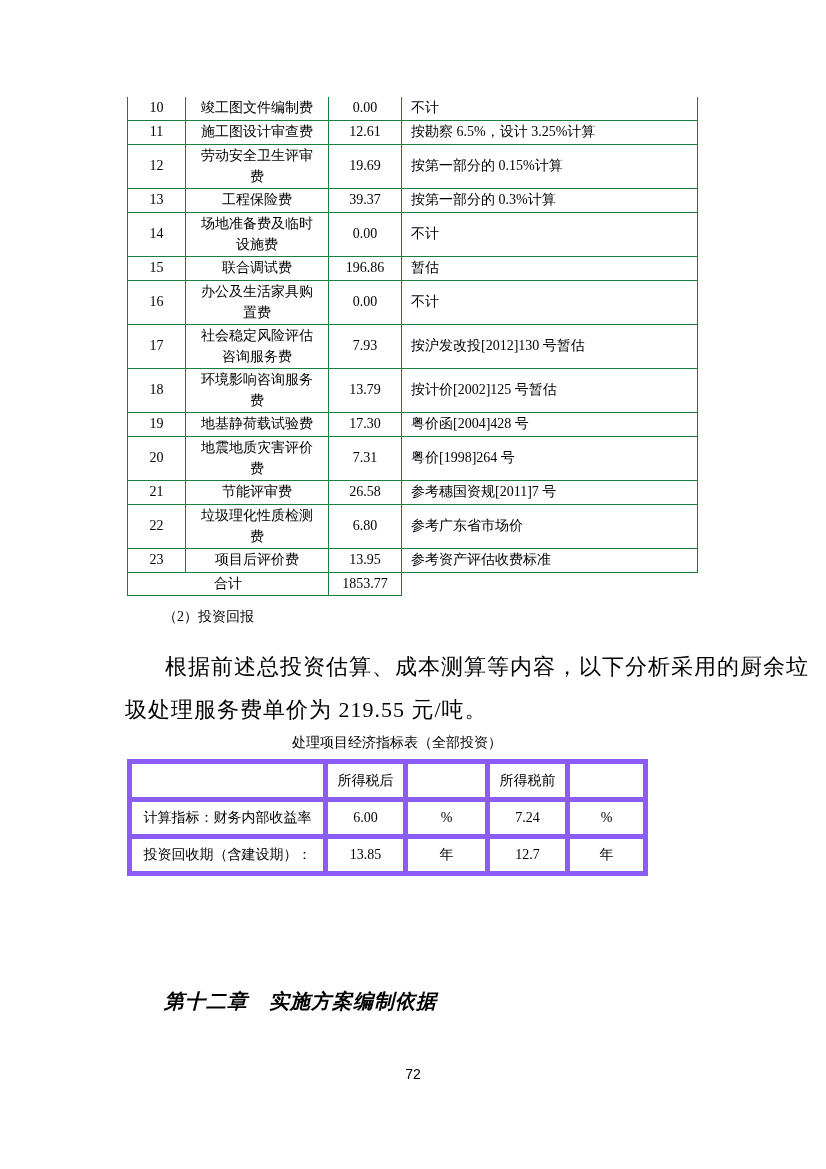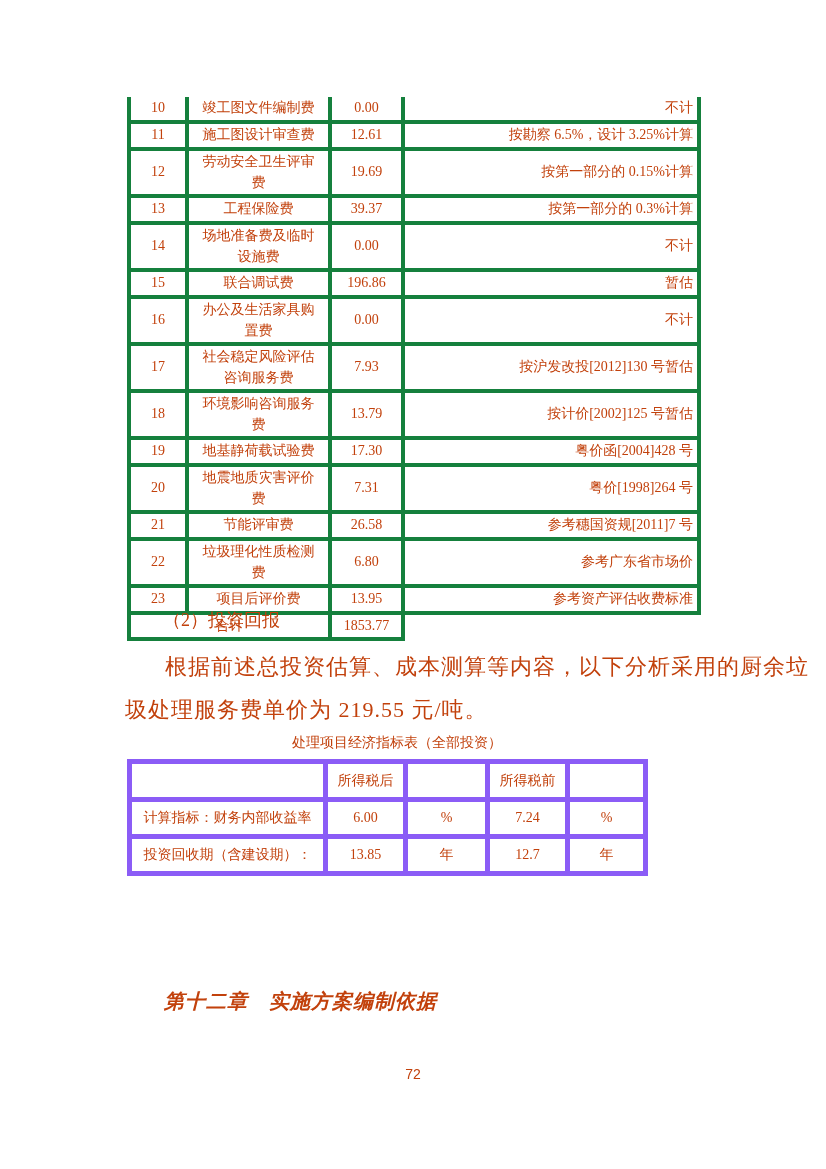--- a/index.html
+++ b/index.html
@@ -2,55 +2,55 @@
 <html><head>
 <meta charset="utf-8">
 <style>
   html, body { margin: 0; padding: 0; background: #ffffff; }
   .page {
     position: relative;
     width: 826px;
     height: 1147px;
     background: #ffffff;
     font-family: "Liberation Serif", "DejaVu Serif", serif;
-    color: #c2410c;
+    color: #000000;
     overflow: hidden;
   }
 
   
   .cost-table {
     position: absolute;
     left: 127px;
     top: 97px;
     width: 570px;
     border-collapse: collapse;
     table-layout: fixed;
     font-size: 14px;
   }
   .cost-table td {
-    border: 4px solid #15803d;
+    border: 1px solid #15803d;
     text-align: center;
     vertical-align: middle;
     line-height: 1.45;
     padding: 0 2px;
   }
   .cost-table .row-first td { border-top: none; height: 25px; }
   .cost-table .row-single td { height: 23px; }
   .cost-table .row-double td { height: 43px; }
   .cost-table .cell-name { padding: 0 11px; }
-  .cost-table .cell-remark { text-align: right; padding-left: 9px; padding-right: 4px; }
+  .cost-table .cell-remark { text-align: left; padding-left: 9px; padding-right: 4px; }
   .cost-table .row-total td { height: 22px; }
   .cost-table .cell-ghost { border: none; border-left: 1px solid #3c3c3c; }
 
   
   .sub-heading {
     position: absolute;
     left: 163px;
     top: 608px;
-    font-size: 18px;
+    font-size: 14px;
     white-space: nowrap;
   }
   .para-line {
     position: absolute;
     font-size: 22px;
     letter-spacing: 1px;
     white-space: nowrap;
   }
   .para-line-1 { left: 165px; top: 652px; }
   .para-line-2 { left: 125px; top: 695px; }

